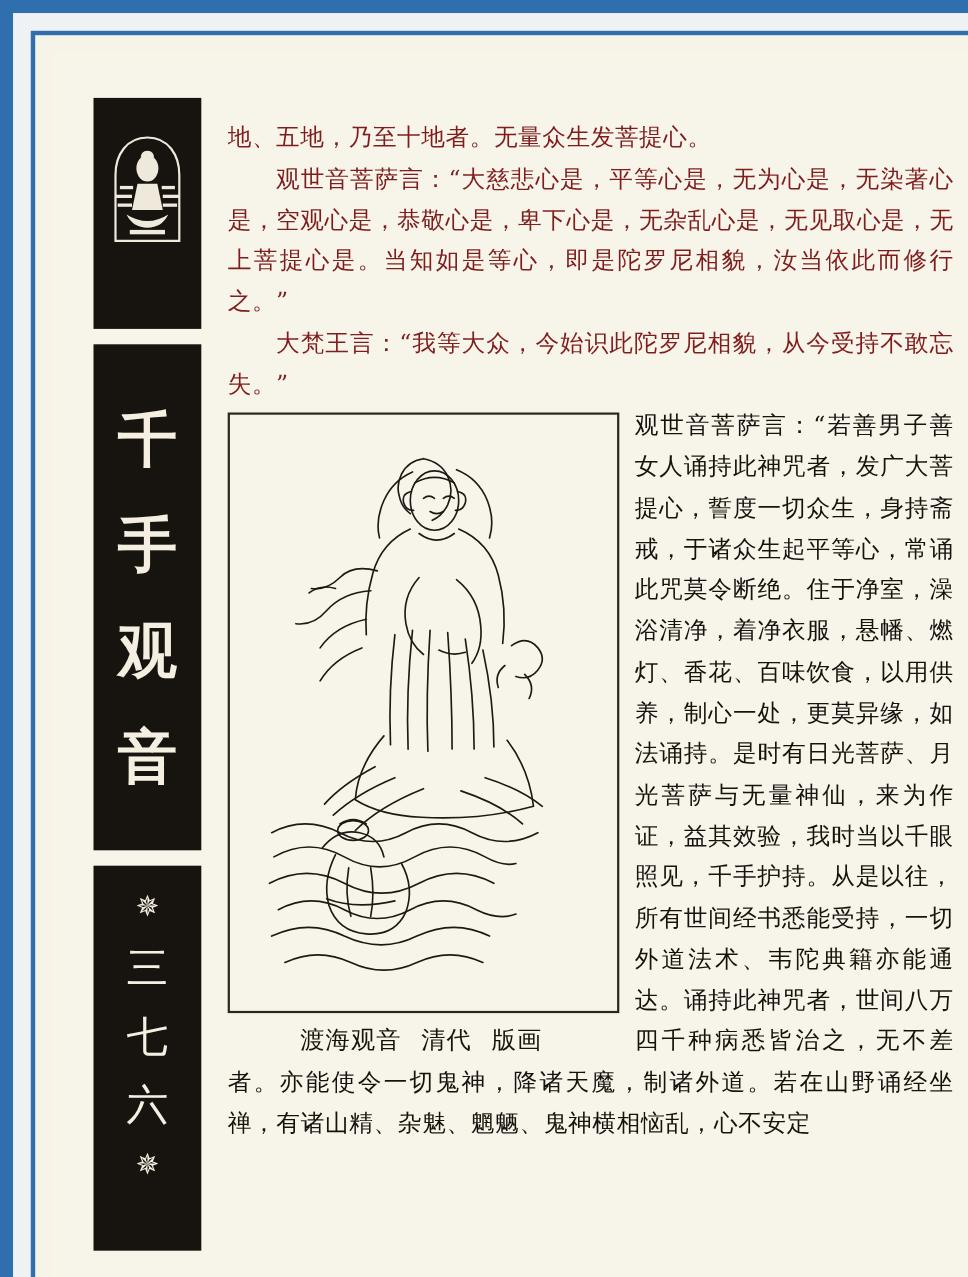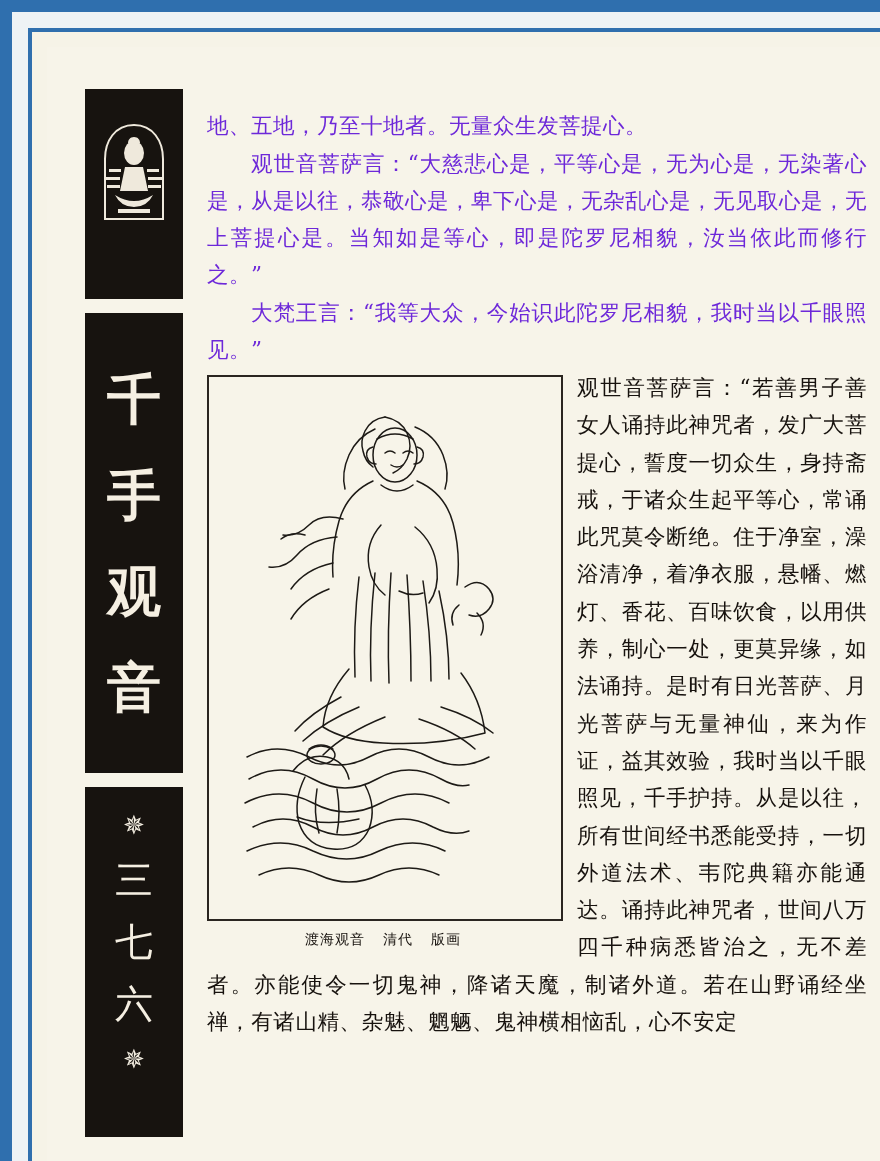--- a/index.html
+++ b/index.html
@@ -109,21 +109,21 @@
     width: 660px; height: 1030px;
     color: #141414;
   }
   .para {
     font-family: "DejaVu Serif", serif;
     font-size: 21.5px;
     line-height: 37px;
     text-align: justify;
     letter-spacing: 0.5px;
     margin: 0 0 1px 0;
-    color: #6d28d9;
+    color: #7f1d1d;
   }
   .para.indent { text-indent: 44px; }
 
   
   .flow-wrap { position: relative; }
   .figure {
     float: left;
     width: 352px;
     margin: 6px 18px 0 0;
   }
@@ -132,21 +132,21 @@
     height: 542px;
     border: 2px solid #2a2520;
     background: #f7f4e9;
     position: relative;
     overflow: hidden;
   }
   .figure-caption {
     margin-top: 10px;
     text-align: center;
     font-family: Liberation Serif, serif;
-    font-size: 14px;
+    font-size: 22px;
     color: #17120e;
     letter-spacing: 1px;
   }
   .figure-caption .gap { display: inline-block; width: 18px; }
   .wrap-text {
     font-family: "DejaVu Serif", serif;
     font-size: 21.5px;
     line-height: 37.3px;
     text-align: justify;
     color: #17120e;
@@ -206,22 +206,22 @@
               <span>七</span>
               <span>六</span>
               <span class="deco">✵</span>
             </div>
           </div>
         </div>
 
         <div class="content">
 
           <p class="para">地、五地，乃至十地者。无量众生发菩提心。</p>
-          <p class="para indent">观世音菩萨言：“大慈悲心是，平等心是，无为心是，无染著心是，从是以往，恭敬心是，卑下心是，无杂乱心是，无见取心是，无上菩提心是。当知如是等心，即是陀罗尼相貌，汝当依此而修行之。”</p>
-          <p class="para indent">大梵王言：“我等大众，今始识此陀罗尼相貌，我时当以千眼照见。”</p>
+          <p class="para indent">观世音菩萨言：“大慈悲心是，平等心是，无为心是，无染著心是，空观心是，恭敬心是，卑下心是，无杂乱心是，无见取心是，无上菩提心是。当知如是等心，即是陀罗尼相貌，汝当依此而修行之。”</p>
+          <p class="para indent">大梵王言：“我等大众，今始识此陀罗尼相貌，从今受持不敢忘失。”</p>
 
           <div class="flow-wrap">
 
             <div class="figure">
               <div class="figure-box">
                 <svg width="348" height="538" viewBox="0 0 348 538" aria-hidden="true">
                   <g fill="none" stroke="#1d1a16" stroke-width="1.5" stroke-linecap="round" stroke-linejoin="round">
 
                     <path d="M176 40 q-14 2 -20 14 q-5 10 -2 20 q2 10 10 16"></path>
                     <path d="M176 40 q16 3 22 16 q6 13 0 26 q-5 10 -14 14"></path>

